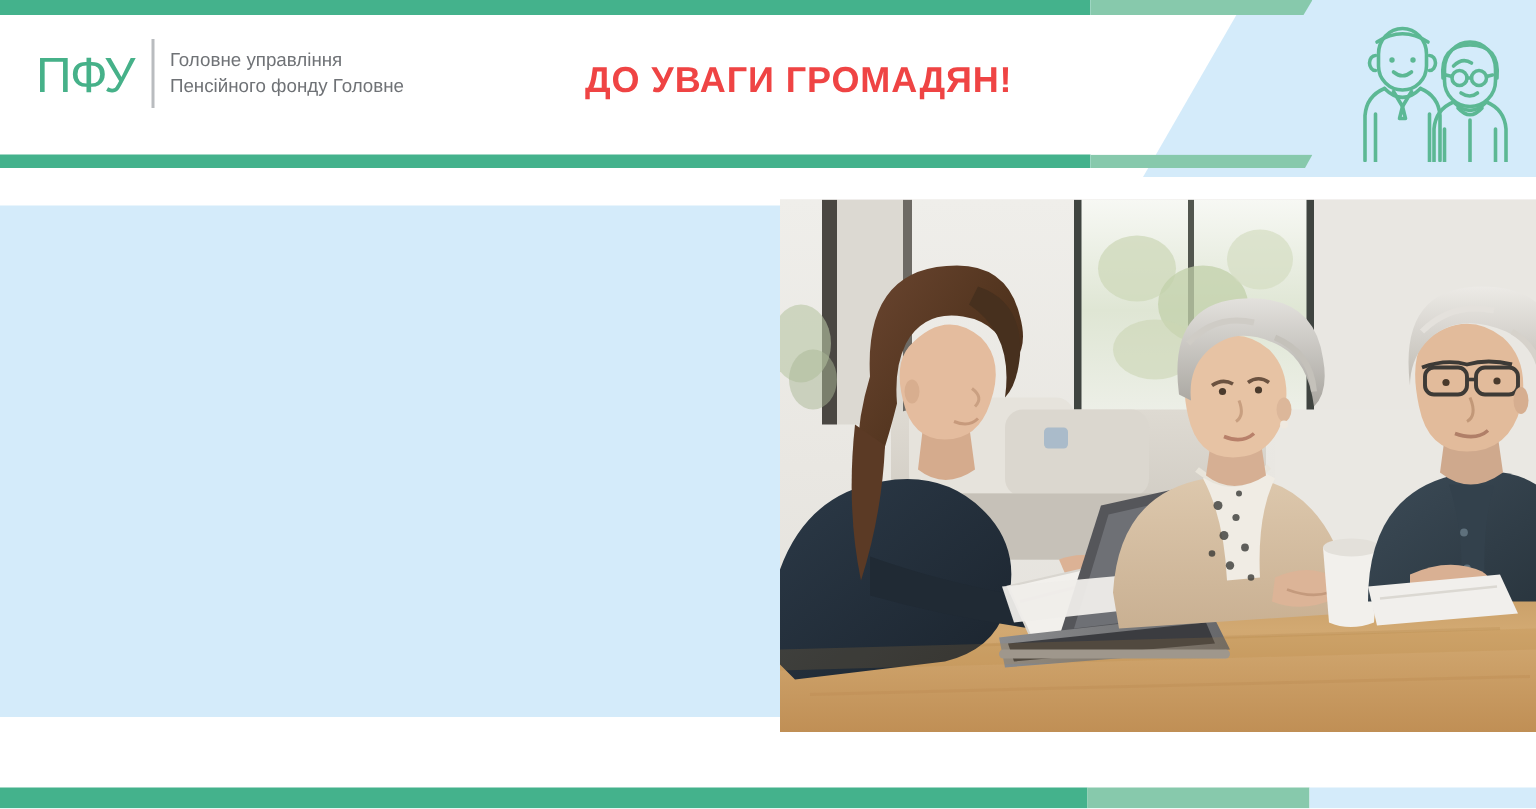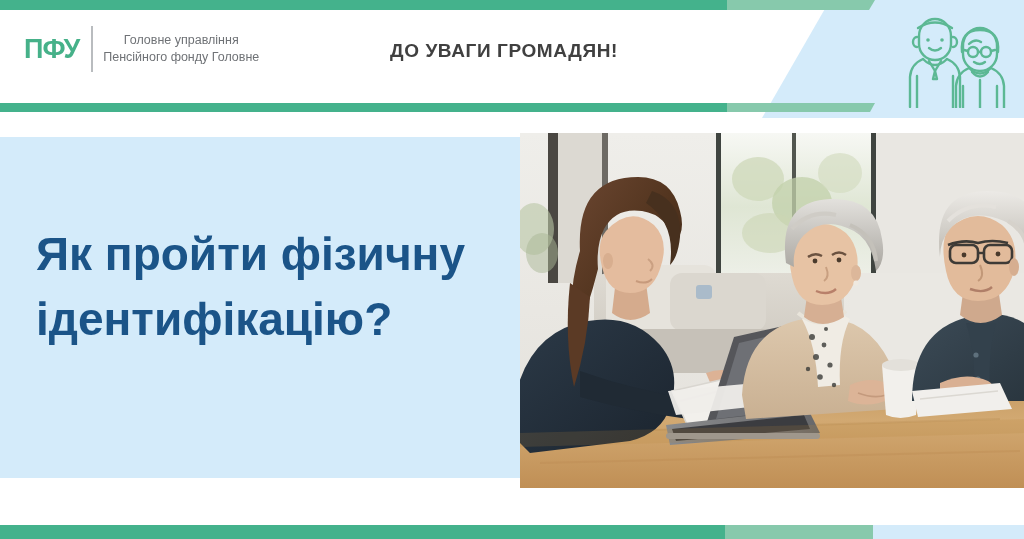--- a/index.html
+++ b/index.html
@@ -70,53 +70,52 @@
   }
 
   
   .logo-block {
     position:absolute;
     left:24px; top:26px;
     display:flex; align-items:center;
     z-index:8;
   }
   .logo-mark {
-    font-size:27px;
-    font-weight:bold;
+    font-size:33px;
+    font-weight:normal;
     color:#46b189;
     letter-spacing:-1px;
     line-height:1;
     font-family:"Liberation Sans", sans-serif;
   }
   .logo-divider {
     width:2px; height:46px;
     background:#b9bcbf;
     margin:0 10px 0 12px;
   }
   .logo-lines {
     display:flex; flex-direction:column;
     justify-content:center;
     gap:1px;
-    align-items:center;
   }
   .logo-lines span {
     font-size:12.5px;
     color:#6f7276;
     line-height:1.23;
     white-space:nowrap;
     font-family:"Liberation Sans", sans-serif;
   }
 
   
   .header-title {
     position:absolute;
     left:390px; top:40px;
-    font-size:19px;
+    font-size:24px;
     font-weight:bold;
-    color:#404040;
+    color:#ef4444;
     letter-spacing:0.6px;
     z-index:8;
     white-space:nowrap;
     text-align:right;
   }
 
   
   .pensioners-icon {
     position:absolute;
     left:893px; top:6px;
@@ -240,24 +239,20 @@
     </svg>
   </div>
 
   <div class="header-rule">
     <div class="seg-solid"></div>
     <div class="seg-light"></div>
   </div>
 
   <div class="blue-panel"></div>
 
-  <div class="headline">
-    <span class="ln">Як пройти фізичну</span>
-    <span class="ln">ідентифікацію?</span>
-  </div>
 
   <div class="photo">
     <svg viewBox="0 0 504 355" preserveAspectRatio="none">
       <defs>
         <linearGradient id="wall" x1="0" y1="0" x2="0" y2="1">
           <stop offset="0" stop-color="#efeeea"></stop>
           <stop offset="1" stop-color="#e3e0da"></stop>
         </linearGradient>
         <linearGradient id="winlight" x1="0" y1="0" x2="0" y2="1">
           <stop offset="0" stop-color="#f7f8f4"></stop>

